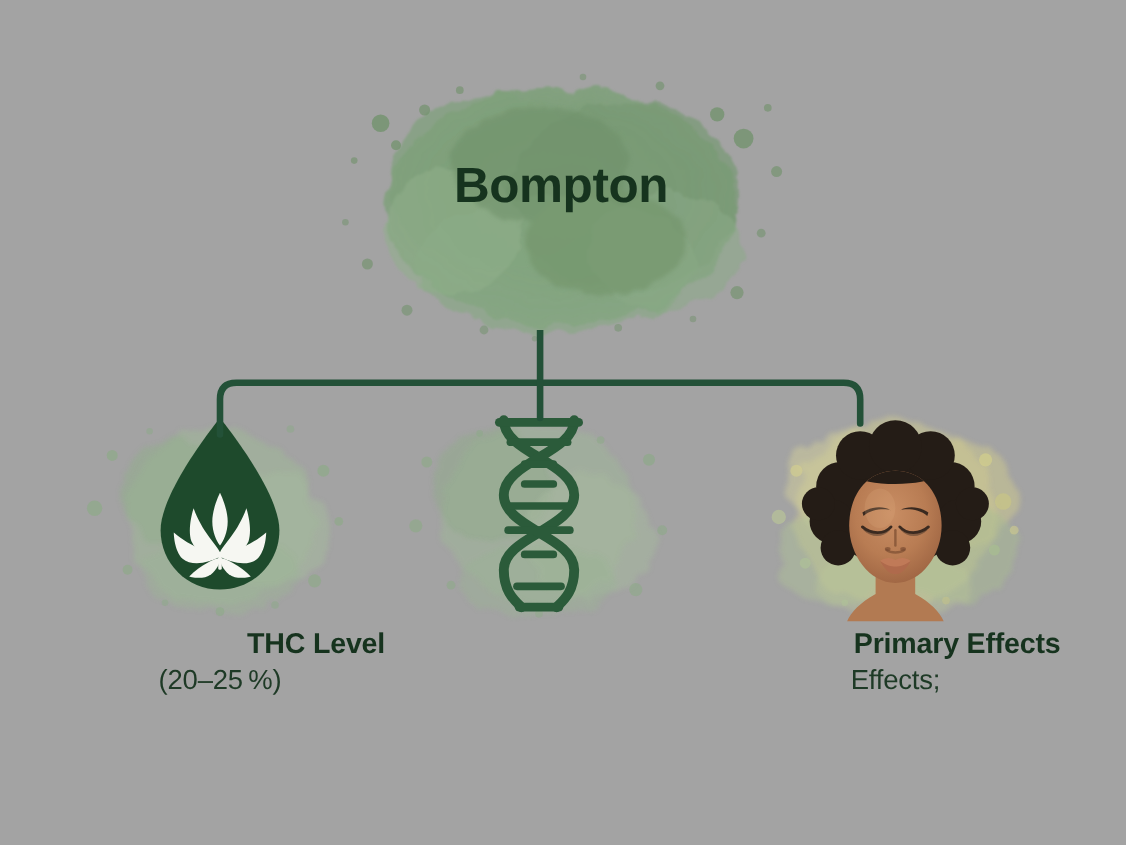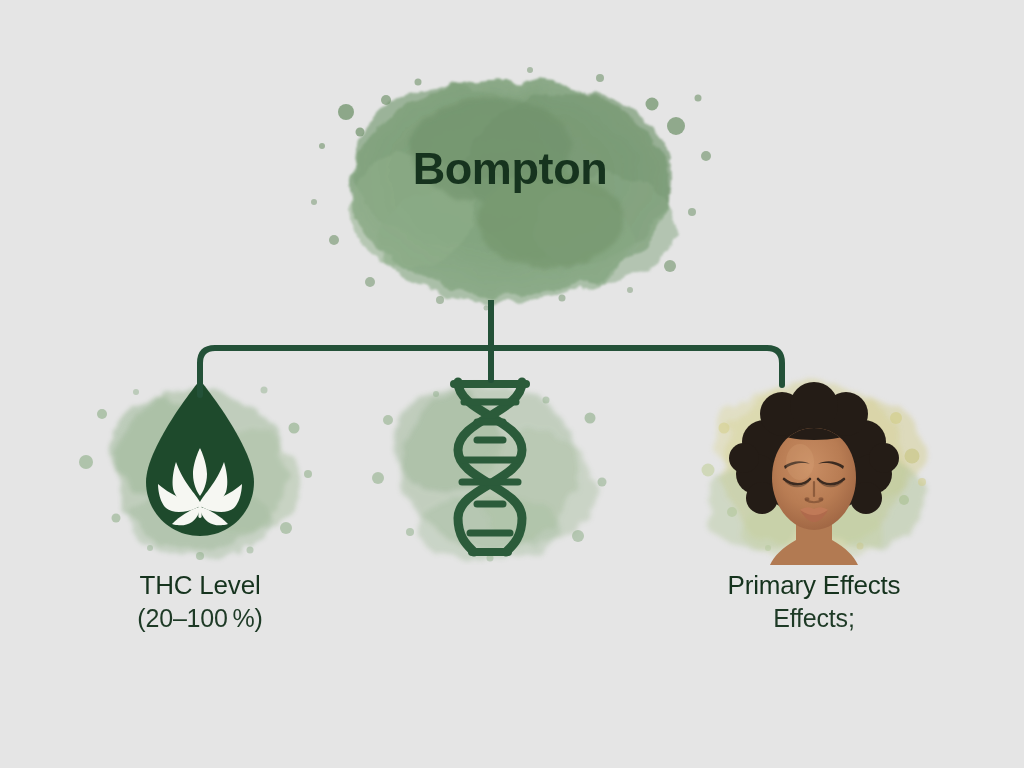--- a/index.html
+++ b/index.html
@@ -13,21 +13,21 @@
   body {
     background: #FDFDF8;
     font-family: "Liberation Sans", sans-serif;
     position: relative;
   }
 
   #canvas {
     position: relative;
     width: 1024px;
     height: 768px;
-    background: #e5e5e5;
+    background: #a3a3a3;
   }
 
   
   #title-blob-wrap {
     position: absolute;
     left: 300px;
     top: 60px;
     width: 420px;
     height: 260px;
   }
@@ -69,25 +69,26 @@
   #col-effects  { left: 664px; }
 
   .icon-area {
     position: relative;
     height: 195px;
     width: 300px;
   }
 
   .col-title {
     font-size: 26px;
-    font-weight: normal;
+    font-weight: bold;
     color: #16331E;
     line-height: 1.28;
     margin-top: 4px;
     letter-spacing: -0.2px;
+    text-align: right;
   }
   .col-sub {
     font-size: 25px;
     font-weight: normal;
     color: #1E3A26;
     line-height: 1.32;
     letter-spacing: -0.2px;
   }
   .col-sub .sline { display: block; }
 </style>
@@ -210,21 +211,21 @@
           <path d="M0 18 C-8 14 -26 10 -42 -4 C-42 -4 -42 12 -34 20 C-26 27 -10 24 0 18 Z"></path>
           <path d="M0 18 C8 14 26 10 42 -4 C42 -4 42 12 34 20 C26 27 10 24 0 18 Z"></path>
           <path d="M0 19 C-6 20 -18 26 -28 36 C-28 36 -16 40 -8 34 C-3 30 0 24 0 19 Z"></path>
           <path d="M0 19 C6 20 18 26 28 36 C28 36 16 40 8 34 C3 30 0 24 0 19 Z"></path>
           <rect x="-1.6" y="16" width="3.2" height="14" rx="1.4"></rect>
         </g>
       </svg>
     </div>
     <div class="col-title">THC Level</div>
     <div class="col-sub">
-      <span class="sline">(20–100 %)</span>
+      <span class="sline">(20–25 %)</span>
     </div>
   </div>
 
   <div class="column" id="col-lineage">
     <div class="icon-area">
       <svg width="300" height="195" viewBox="0 0 300 195">
         <defs>
           <filter id="wcB" x="-30%" y="-30%" width="160%" height="160%">
             <feTurbulence type="fractalNoise" baseFrequency="0.038" numOctaves="4" seed="31" result="nb"></feTurbulence>
             <feDisplacementMap in="SourceGraphic" in2="nb" scale="19" xChannelSelector="R" yChannelSelector="G"></feDisplacementMap>

